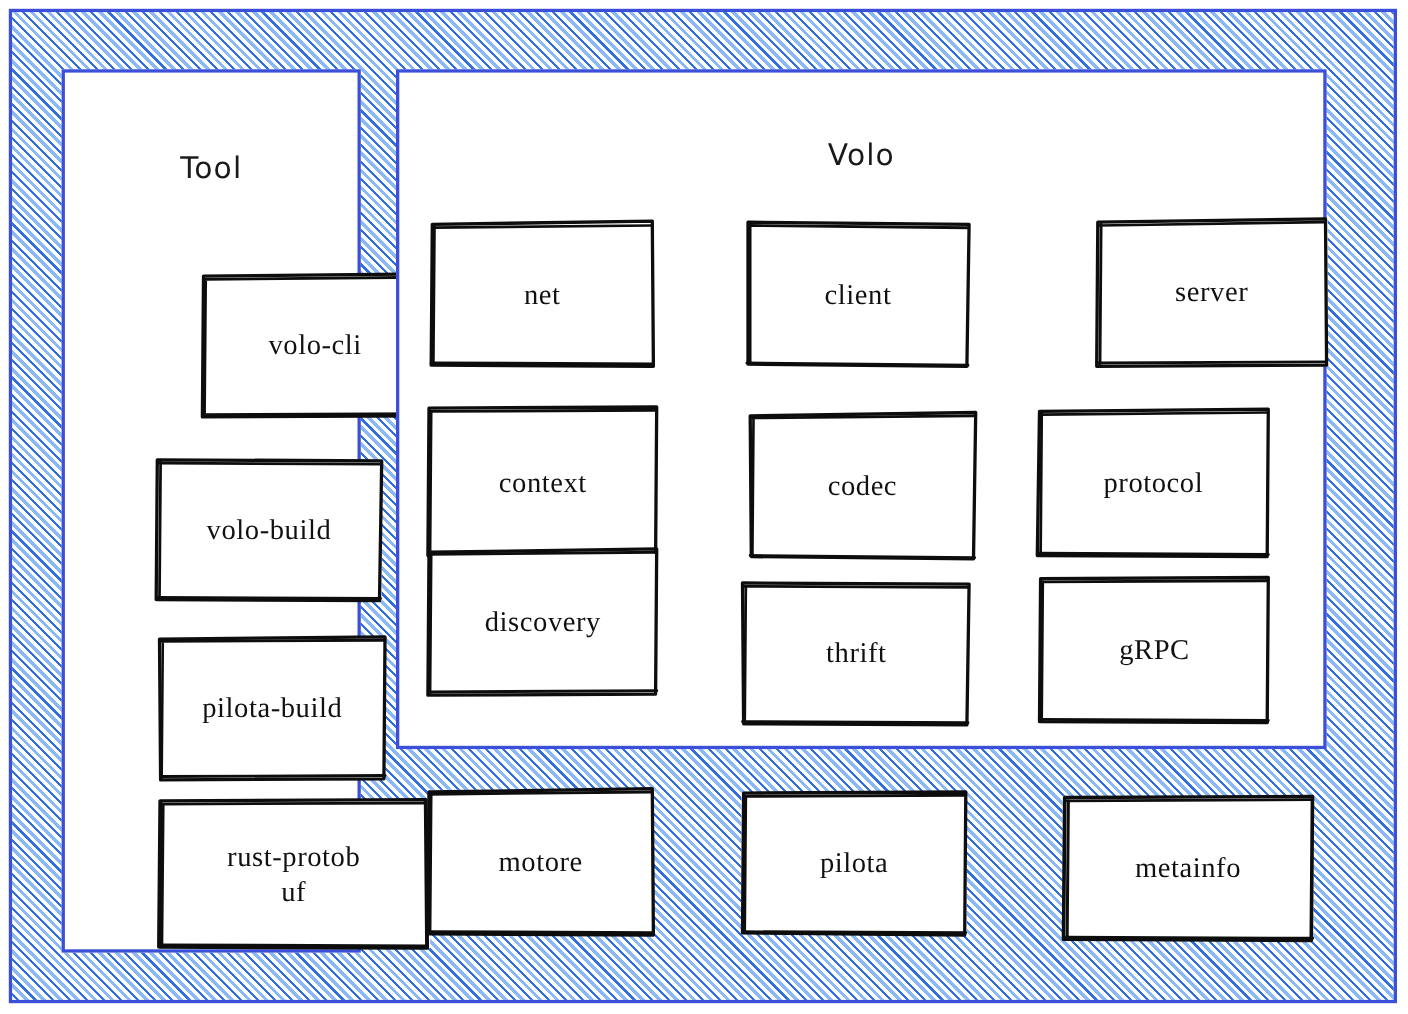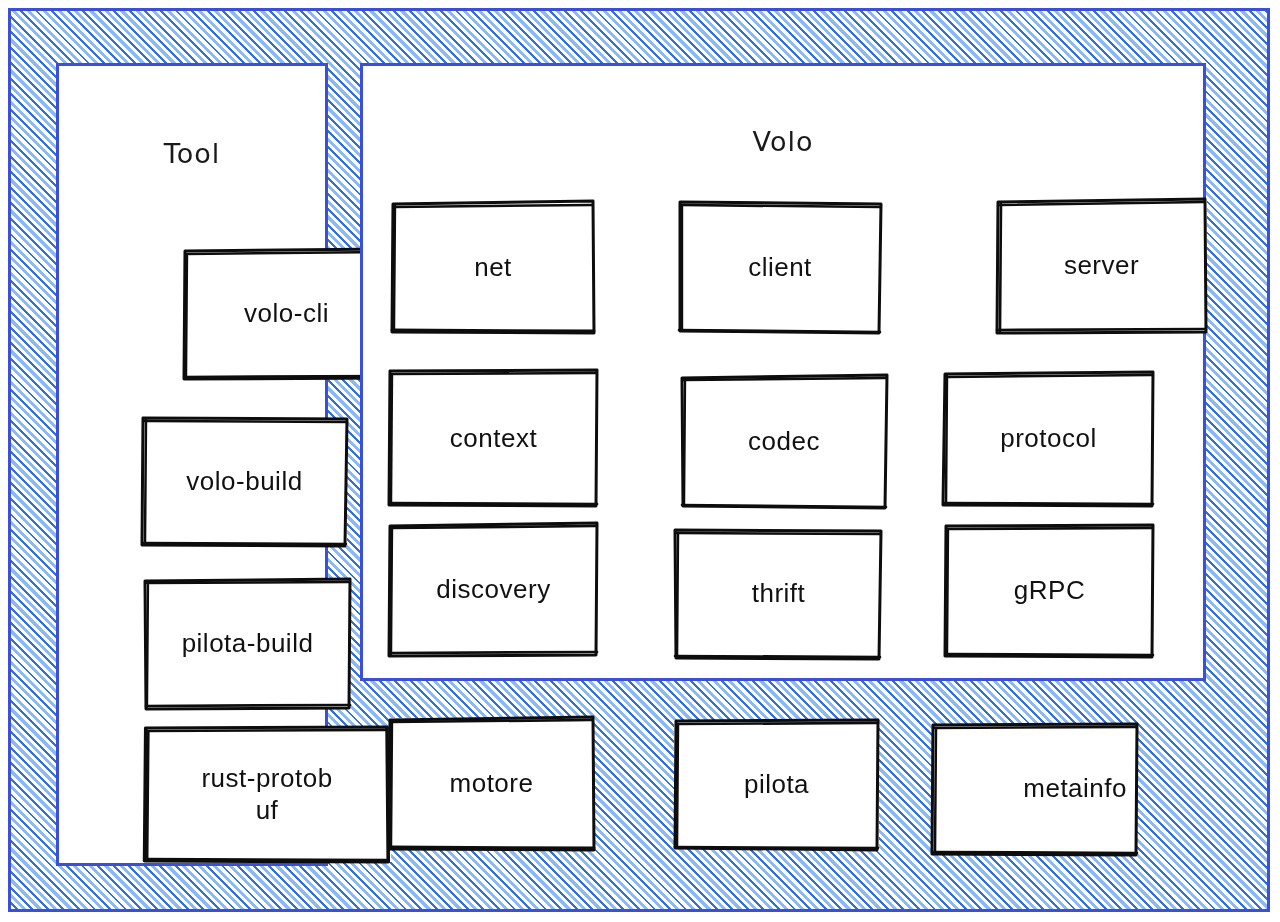--- a/index.html
+++ b/index.html
@@ -81,21 +81,21 @@
   
   .node {
     position: absolute;
     box-sizing: border-box;
     background: #ffffff;
     display: flex;
     align-items: center;
     justify-content: center;
     text-align: center;
     color: #111111;
-    font-family: Liberation Sans, sans-serif;
+    font-family: Liberation Serif, serif;
     font-size: 26px;
     letter-spacing: 0.5px;
     line-height: 1.22;
     padding: 4px 10px;
   }
   .node .node-label {
     display: block;
     width: 100%;
     word-break: break-all;
   }
@@ -124,28 +124,28 @@
 
   
   .v1 { left: 381px; top: 191px; width: 202px; height: 131px; }
   .v2 { left: 668px; top: 191px; width: 202px; height: 131px; }
   .v3 { left: 985px; top: 188px; width: 211px; height: 134px; }
 
   .v4 { left: 378px; top: 359px; width: 209px; height: 137px; }
   .v5 { left: 670px; top: 364px; width: 206px; height: 133px; }
   .v6 { left: 932px; top: 361px; width: 211px; height: 134px; }
 
-  .v7 { left: 378px; top: 513px; width: 209px; height: 132px; border-radius: 11px; }
+  .v7 { left: 378px; top: 489px; width: 209px; height: 132px; border-radius: 11px; }
   .v8 { left: 663px; top: 518px; width: 209px; height: 130px; text-align: center; }
   .v9 { left: 934px; top: 514px; width: 209px; height: 132px; }
 
   
   .b1 { left: 378px; top: 707px; width: 205px; height: 131px; }
   .b2 { left: 663px; top: 709px; width: 205px; height: 129px; }
-  .b3 { left: 921px; top: 713px; width: 205px; height: 130px; text-align: right; }
+  .b3 { left: 955px; top: 713px; width: 228px; height: 130px; }
 </style>
 </head>
 <body>
 
 <div id="diagram">
 
   <div class="outer-frame">
 
     <div class="panel panel-tool">
       <div class="panel-title">Tool</div>

